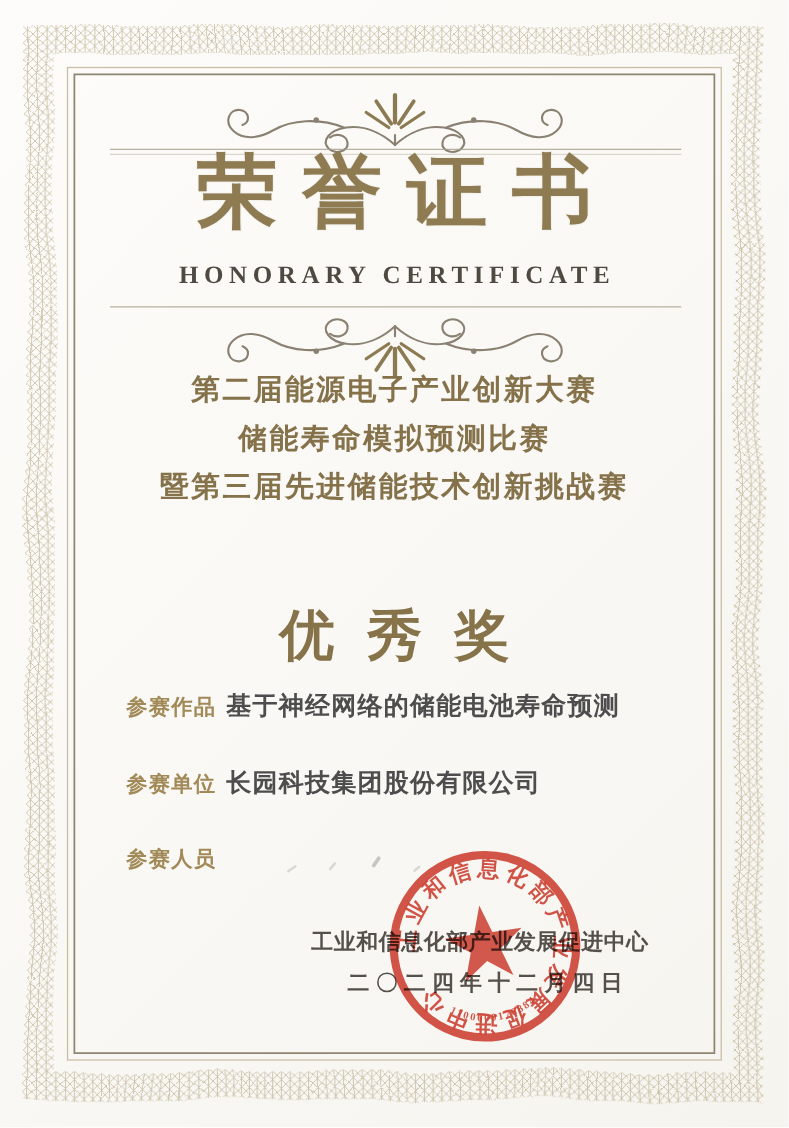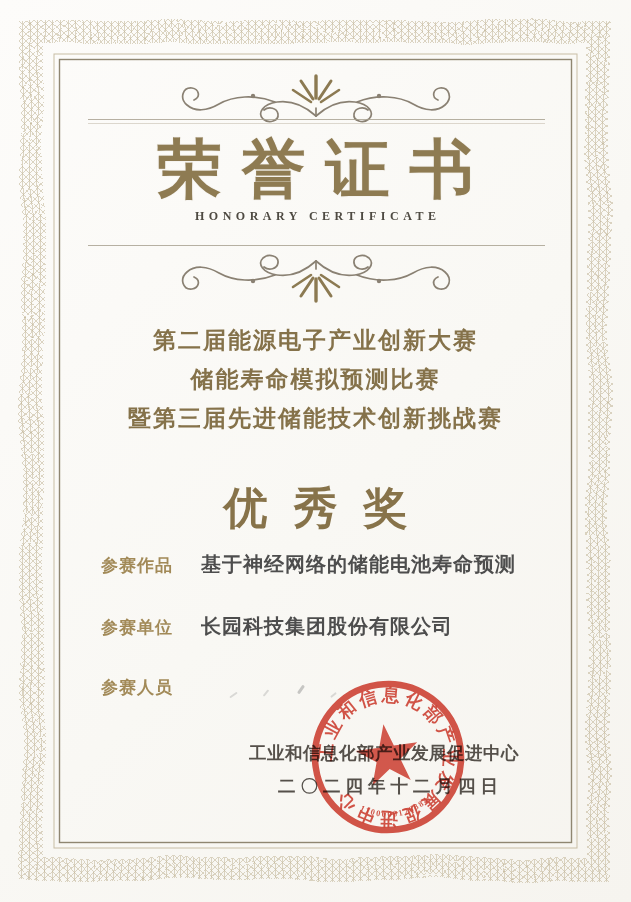--- a/index.html
+++ b/index.html
@@ -13,49 +13,49 @@
     position:relative;width:631px;height:902px;
     background:linear-gradient(135deg,#fdfcfa 0%,#f9f8f4 55%,#f6f4ef 100%);
   }
   .border-svg{position:absolute;left:0;top:0;width:631px;height:902px;pointer-events:none;}
   
   .flourish{position:absolute;left:50%;transform:translateX(-50%);width:330px;height:58px;}
   .flourish.bottom{transform:translateX(-50%) rotate(180deg);}
   .rule{position:absolute;left:88px;right:86px;height:1px;background:#a59d8c;opacity:.8;}
   .rule2{position:absolute;left:88px;right:86px;height:1px;background:#cfc8ba;opacity:.7;margin-top:2px;}
   .title{
-    position:absolute;left:0;right:0;top:126px;
+    position:absolute;left:0;right:0;top:110px;
     text-align:center;font-size:64px;font-weight:bold;
     color:#8e7b52;letter-spacing:20px;padding-left:20px;
     text-shadow:0 0 1px rgba(120,100,60,.35);
   }
   .subtitle{
     position:absolute;left:0;right:0;top:209px;
-    text-align:center;font-size:12px;color:#4e4a42;
+    text-align:center;font-size:20px;color:#4e4a42;
     letter-spacing:4.5px;padding-left:4.5px;font-weight:600;
   }
   
-  .event-block{position:absolute;left:0;right:0;top:292px;text-align:center;margin-top:29px;}
+  .event-block{position:absolute;left:0;right:0;top:292px;text-align:center;}
   .event-line{
     font-size:23px;font-weight:bold;color:#85724a;
     letter-spacing:2px;line-height:39px;
   }
   .award{
     position:absolute;left:0;right:0;top:444px;text-align:center;
     font-size:44px;font-weight:bold;color:#87734a;
     letter-spacing:26px;padding-left:26px;margin-top:35px;
   }
   .field-row{position:absolute;left:101px;right:60px;display:flex;align-items:baseline;}
   .field-label{
     font-size:17px;font-weight:bold;color:#a28a58;
     letter-spacing:1px;flex:0 0 auto;
   }
   .field-value{
     font-size:20px;font-weight:bold;color:#4d4d4d;
-    letter-spacing:1px;margin-left:28px;
+    letter-spacing:1px;margin-left:8px;
     font-family:"Liberation Sans","DejaVu Sans",sans-serif;
   }
   .smudge{position:absolute;background:#8a8a8a;opacity:.28;border-radius:2px;}
   
   .issuer{
     position:absolute;right:112px;top:741px;
     font-size:17.5px;font-weight:bold;color:#55504a;letter-spacing:.5px;
   }
   .date{
     position:absolute;right:128px;top:774px;

